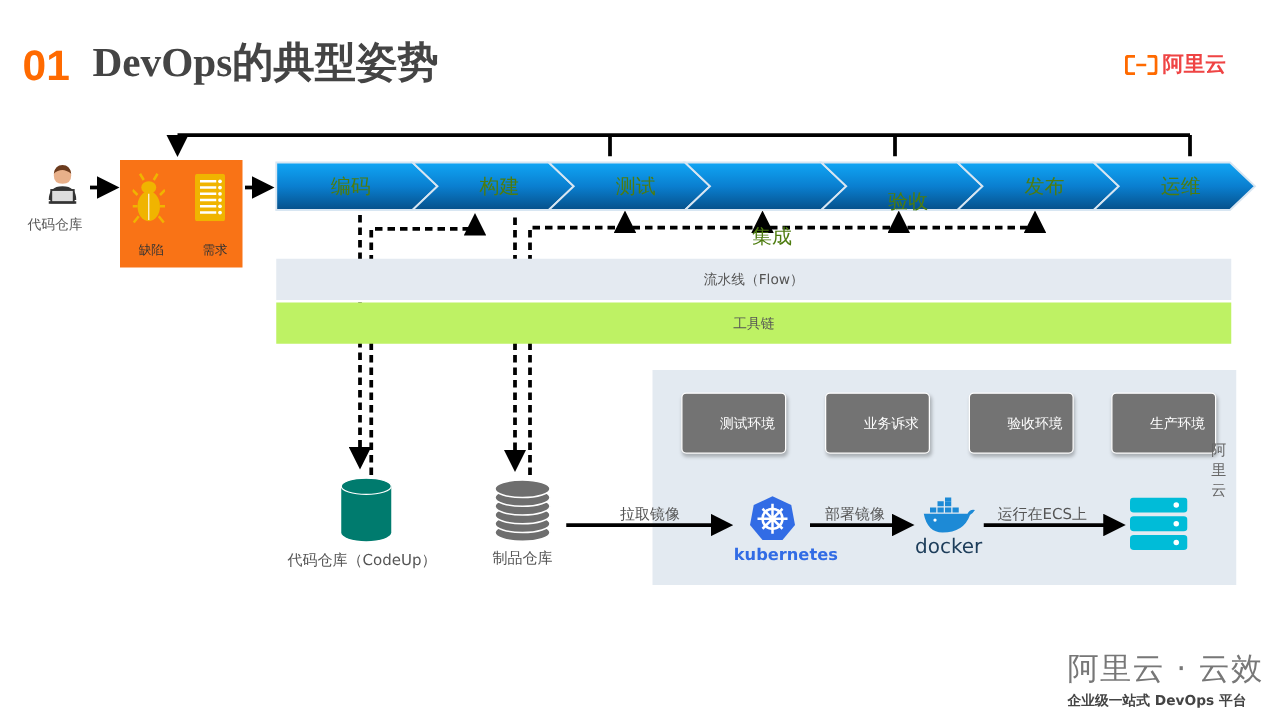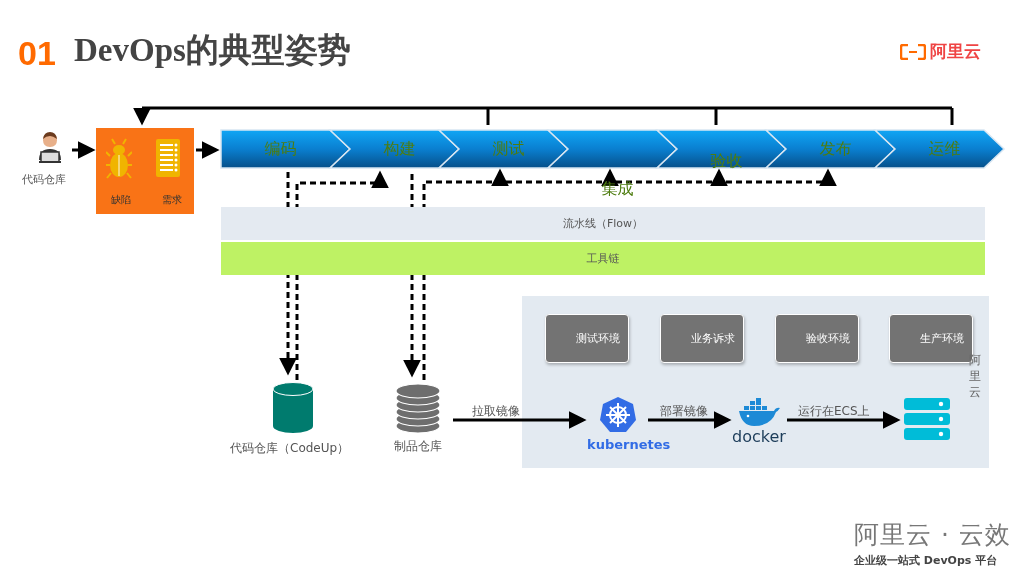--- a/index.html
+++ b/index.html
@@ -218,21 +218,21 @@
     </g>
   </svg>
 </div>
 <div class="label-sm" style="left:394px;top:438px;">制品仓库</div>
 
 <svg class="overlay" width="1024" height="576" viewBox="0 0 1024 576">
   <line x1="453" y1="420" x2="583" y2="420" stroke="#000" stroke-width="3" marker-end="url(#arr)"></line>
   <line x1="648" y1="420" x2="728" y2="420" stroke="#000" stroke-width="3" marker-end="url(#arr)"></line>
   <line x1="787" y1="420" x2="897" y2="420" stroke="#000" stroke-width="3" marker-end="url(#arr)"></line>
 </svg>
-<div class="label-sm" style="left:472px;top:403px;">拉取镜像</div>
+<div class="label-sm" style="left:496px;top:403px;">拉取镜像</div>
 <div class="label-sm" style="left:660px;top:403px;">部署镜像</div>
 <div class="label-sm" style="left:798px;top:403px;">运行在ECS上</div>
 
 <div class="abs" style="left:598px;top:395px;">
   <svg width="40" height="40" viewBox="0 0 40 40">
     <path d="M20 2 L35 9 L38 25 L28 37 L12 37 L2 25 L5 9 Z" fill="#326ce5"></path>
     <circle cx="20" cy="20" r="8" fill="none" stroke="#fff" stroke-width="2"></circle>
     <g stroke="#fff" stroke-width="2">
       <line x1="20" y1="8" x2="20" y2="32"></line>
       <line x1="8" y1="20" x2="32" y2="20"></line>

